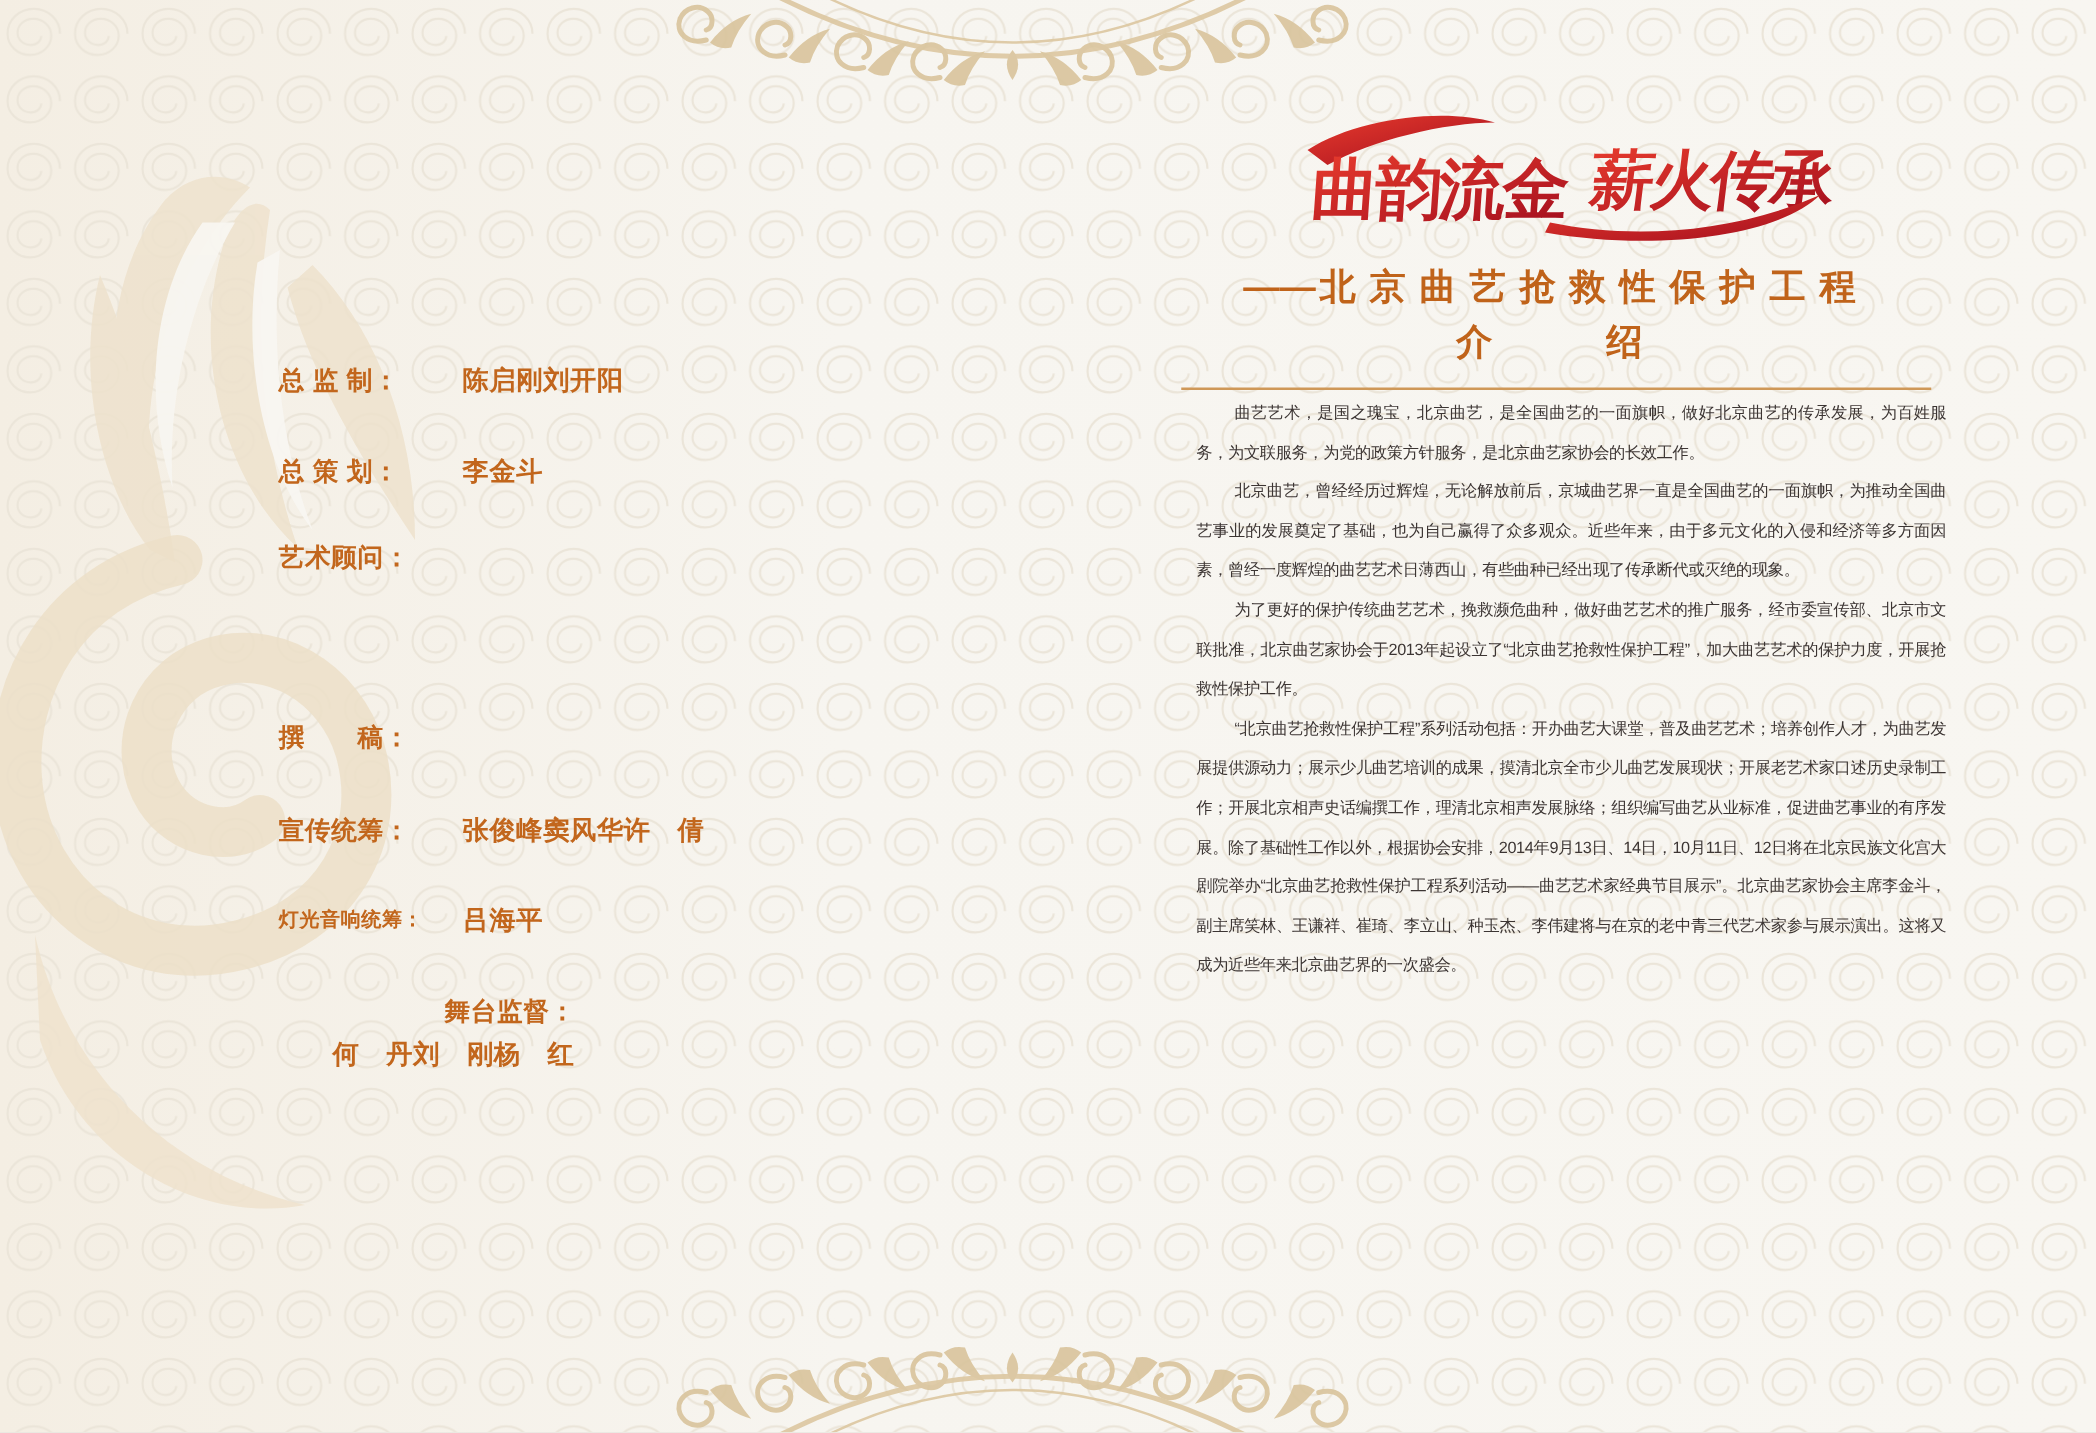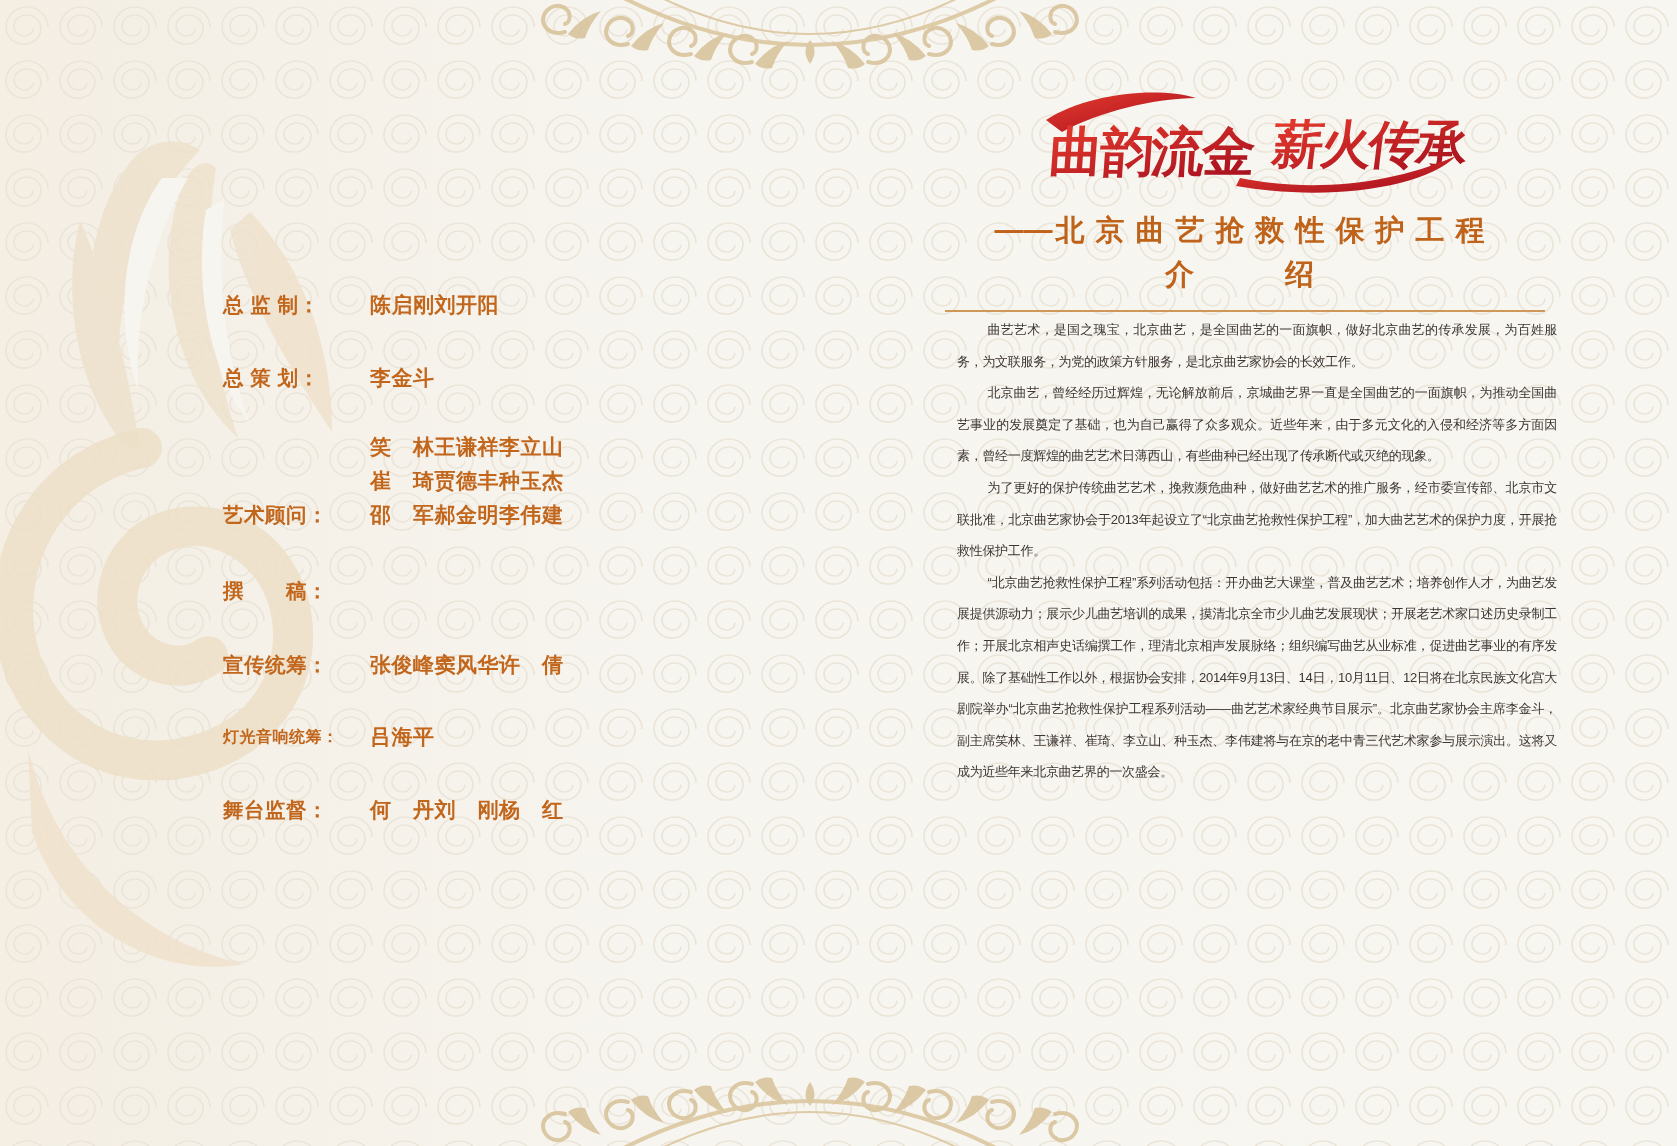--- a/index.html
+++ b/index.html
@@ -16,21 +16,21 @@
 
   
   .credits { position:absolute; left:223px; top:0; color:#c2661c; font-weight:bold; }
   .credit-group { position:absolute; display:flex; align-items:flex-end; }
   .credit-label { width:104px; font-size:20.5px; line-height:34px; white-space:pre; letter-spacing:0.5px; }
   .credit-label.small { font-size:16px; }
   .credit-rows { margin-left:16px; }
   .credit-row { display:flex; line-height:34px;padding-left:27px; }
   .credit-name { font-size:21px; white-space:pre; letter-spacing:0.5px; }
   .g0{top:288px;} .g1{top:361px;} .g2{top:430px;} .g3{top:574px;}
-  .g4{top:648px;} .g5{top:720px;} .g6{top:793px;}
+  .g4{top:648px;} .g5{top:720px;} .g6{top:793px;flex-direction:column;}
 
   
   .logo-wrap { position:absolute; left:1028px; top:86px; width:440px; height:108px; }
   .title-block { position:absolute; left:945px; top:213px; width:600px; text-align:center;
                  color:#c0631a; font-weight:bold; }
   .title-line1 { font-size:29px; line-height:34px; white-space:nowrap; }
   .title-line1 .spaced { letter-spacing:11px; margin-left:3px; }
   .title-line2 { font-size:29px; line-height:34px; letter-spacing:11px; margin-top:10px; }
   .title-rule { position:absolute; left:945px; top:310px; width:600px; height:2px; background:#cf9858; }
   .article { position:absolute; left:945px; top:314px; width:600px; font-size:13px;
@@ -149,37 +149,20 @@
       <div class="credit-label">总 策 划：</div>
       <div class="credit-rows">
         <div class="credit-row">
           <span class="credit-name">李金斗</span>
         </div>
       </div>
     </div>
 
     <div class="credit-group g2">
       <div class="credit-label">艺术顾问：</div>
-      <div class="credit-rows">
-        <div class="credit-row">
-          <span class="credit-name">笑　林</span>
-          <span class="credit-name">王谦祥</span>
-          <span class="credit-name">李立山</span>
-        </div>
-        <div class="credit-row">
-          <span class="credit-name">崔　琦</span>
-          <span class="credit-name">贾德丰</span>
-          <span class="credit-name">种玉杰</span>
-        </div>
-        <div class="credit-row">
-          <span class="credit-name">邵　军</span>
-          <span class="credit-name">郝金明</span>
-          <span class="credit-name">李伟建</span>
-        </div>
-      </div>
     </div>
 
     <div class="credit-group g3">
       <div class="credit-label">撰　　稿：</div>
     </div>
 
     <div class="credit-group g4">
       <div class="credit-label">宣传统筹：</div>
       <div class="credit-rows">
         <div class="credit-row">

